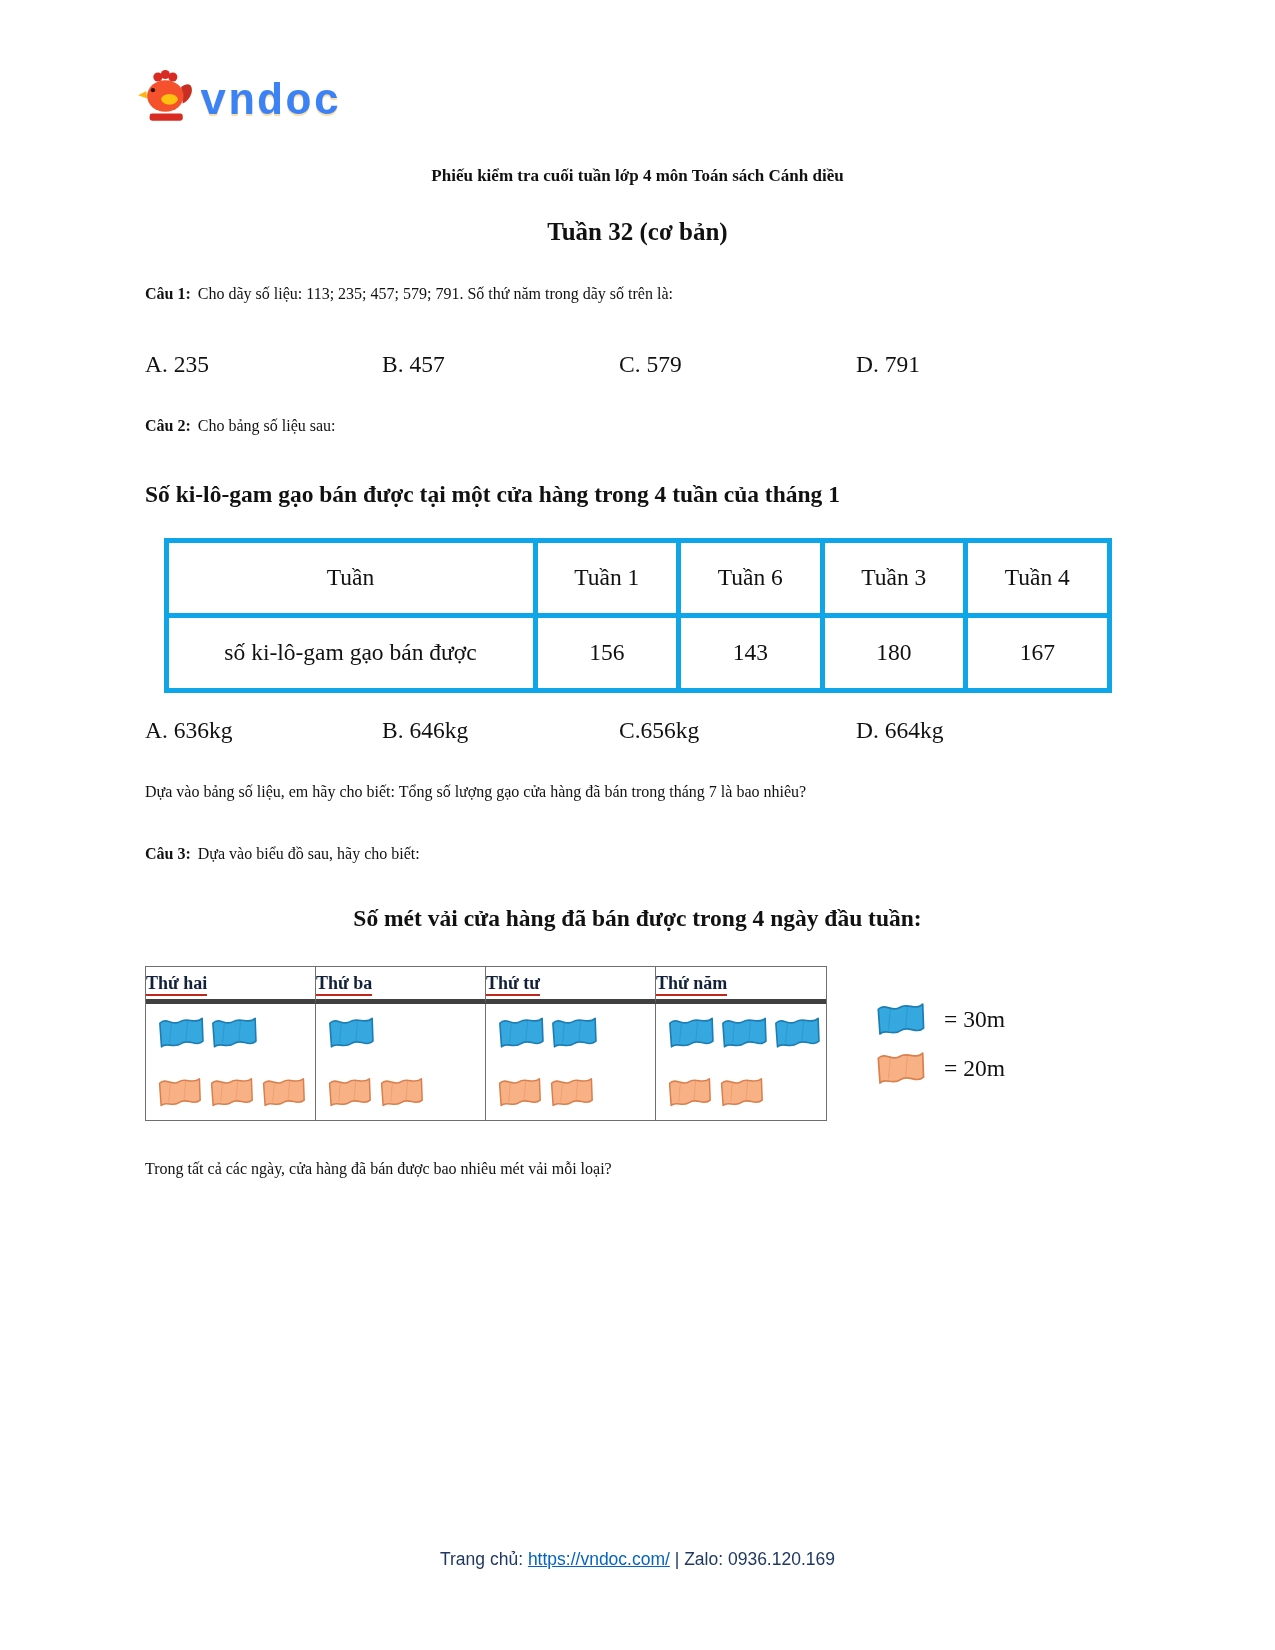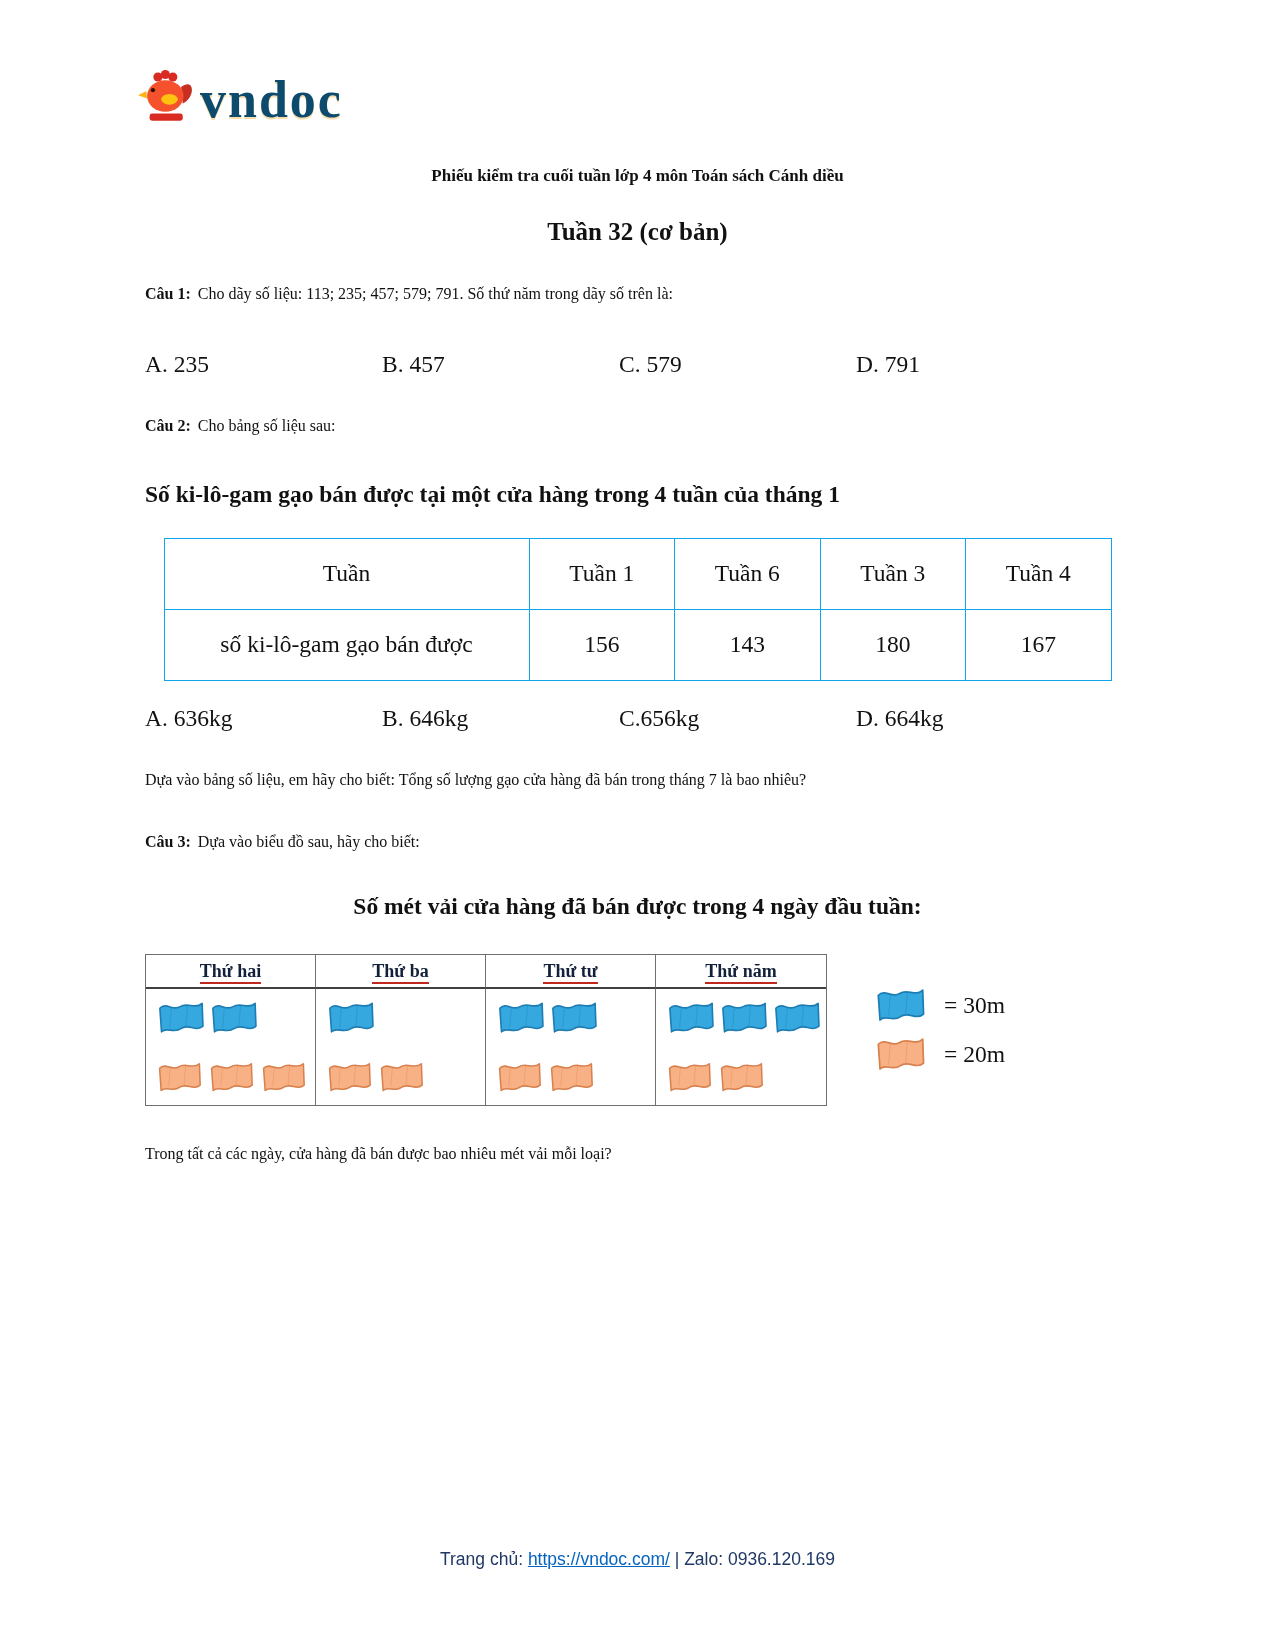--- a/index.html
+++ b/index.html
@@ -9,46 +9,46 @@
     height:1650px;
     background:#ffffff;
     overflow:hidden;
     font-family:"Liberation Serif","DejaVu Serif",serif;
     color:#111;
   }
   
   .logo{display:flex;align-items:flex-end;gap:4px;padding-top:62px;margin-left:138px;height:62px;}
   .chicken{width:58px;height:56px;display:block;}
   .logo-text{
-    font-family:Liberation Serif, serif;
-    font-weight:bold;font-size:52px;line-height:.95;
-    color:#0c4a6e;letter-spacing:2px;
+    font-family:Liberation Mono, monospace;
+    font-weight:bold;font-size:44px;line-height:.95;
+    color:#3b82f6;letter-spacing:2px;
     text-shadow:0 2px 0 rgba(240,158,11,.35);
   }
   
   .title{ text-align:center;font-size:17px;font-weight:bold;margin:42px 60px 0;}
   .subtitle{text-align:center;font-size:25px;font-weight:bold;margin:32px 0 9px;}
   .content{padding:0 145px;}
   .section-heading{font-size:25px;font-weight:bold;margin:92px 0 0;}
   .para{font-size:16px;margin:34px 0 0;line-height:1.8;}
   .qlabel{margin-right:7px;font-weight:bold;}
   .options{display:flex;margin:42px 0 0;font-size:23.5px;}
   .opt{width:237px;flex:0 0 auto;}
   .opt:last-child{width:auto;}
   .table-title{font-weight:bold;font-size:23.5px;margin:40px 0 0;}
   .data-table{border-collapse:collapse;margin:30px auto 0;width:948px;table-layout:fixed;}
-  .data-table td{border:1px solid #0ea5e9;text-align:center;font-size:23.5px;height:70px;padding:0 8px;}
+  .data-table td{border:5px solid #0ea5e9;text-align:center;font-size:23.5px;height:70px;padding:0 8px;}
   .data-table td.first{width:348px;}
   .options.tight{margin-top:24px;}
   .chart-title{text-align:center;font-weight:bold;font-size:23.5px;margin:36px 40px 0;}
   
   .picto-row{display:flex;align-items:center;margin-top:34px;gap:46px;}
   .picto-table{border:1px solid #6f6f6f;background:#fff;flex:0 0 auto;}
   .picto-header,.picto-body{display:grid;grid-template-columns:repeat(4,170px);}
-  .picto-h{border-right:1px solid #6f6f6f;border-bottom:2px solid #404040;text-align:center;padding:6px 0 5px;}
+  .picto-h{border-right:1px solid #6f6f6f;border-bottom:5px solid #404040;text-align:left;padding:6px 0 5px;}
   .picto-h:last-child{border-right:none;}
   .day-label{
     font-size:18px;font-weight:bold;color:#13203a;
     border-bottom:2px solid #c0281e;padding-bottom:1px;
   }
   .day-cell{border-right:1px solid #6f6f6f;height:116px;padding:9px 3px 9px 9px;
     display:flex;flex-direction:column;justify-content:space-between;box-sizing:border-box;}
   .day-cell:last-child{border-right:none;}
   .icons-blue,.icons-orange{display:flex;align-items:center;}
   .fab-wrap{display:inline-block;line-height:0;}

